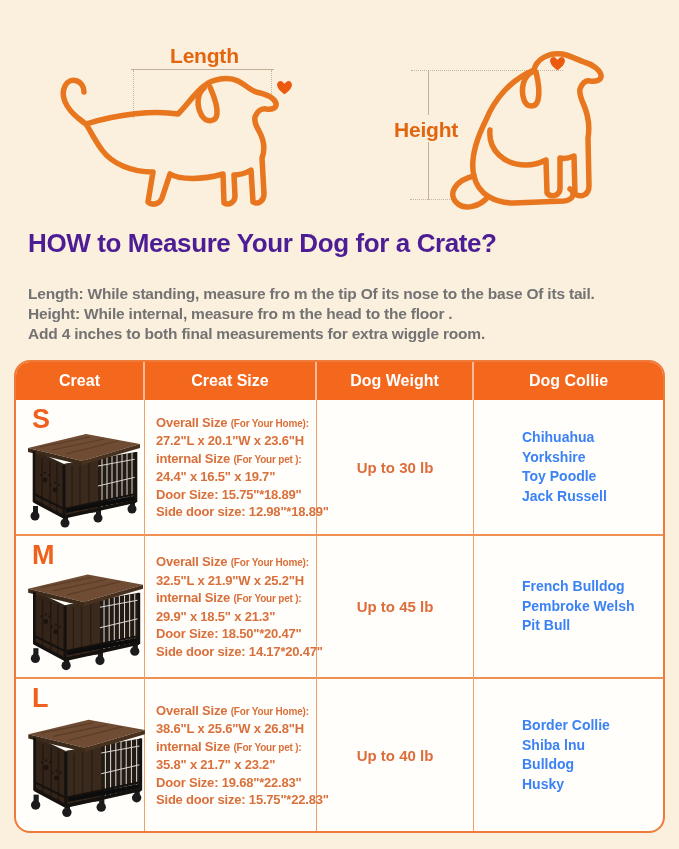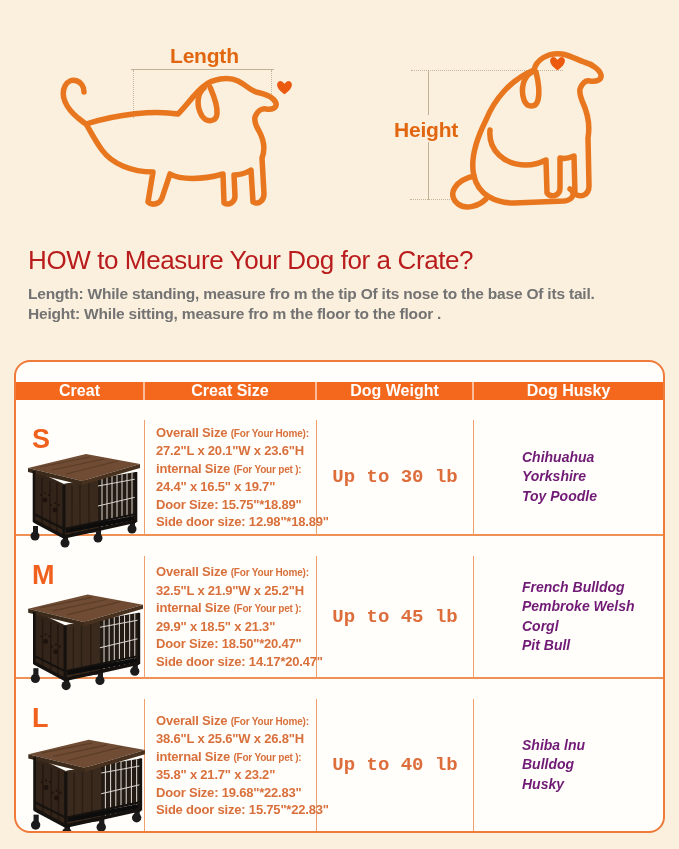--- a/index.html
+++ b/index.html
@@ -18,40 +18,40 @@
   .mline{position:absolute;border:0;}
   .mline.h-solid{border-top:1.5px solid #C0B197;}
   .mline.v-solid{border-left:1.5px solid #C0B197;}
   .mline.v-dot{border-left:1.5px dotted #C4B59B;}
   .mline.h-dot{border-top:1.5px dotted #C4B59B;}
   .dog-svg{position:absolute;}
   .heart{position:absolute;}
 
   
   .page-title{
-    position:absolute;left:28px;top:245px;
-    color:#b91c1c;font-size:26px;font-weight:normal;letter-spacing:-0.4px;white-space:nowrap;
+    position:absolute;left:28px;top:228px;
+    color:#4c1d95;font-size:26px;font-weight:bold;letter-spacing:-0.4px;white-space:nowrap;
   }
   .instructions{
     position:absolute;left:28px;top:284px;
     color:#737373;font-size:15.5px;font-weight:bold;line-height:20px;letter-spacing:-0.2px;white-space:nowrap;
   }
 
   
   .crate-table{
     position:absolute;left:14px;top:360px;width:651px;height:473px;
     background:#FFFEFA;
     border:2px solid #EF7B3B;border-radius:16px;
     box-sizing:border-box;overflow:hidden;
     display:grid;
     grid-template-columns:129px 172px 157px 1fr;
     grid-template-rows:38px 136px 143px 1fr;
   }
   .trow{display:contents;}
-  .cell{position:relative;box-sizing:border-box;margin-top:20px;}
+  .cell{position:relative;box-sizing:border-box;}
   .th{
     background:#F4681E;color:#FFFFFF;font-weight:bold;font-size:16px;
     display:flex;align-items:center;justify-content:center;
   }
   .th.colA,.th.colB,.th.colC{border-right:2px solid rgba(255,255,255,0.55);}
   .colA,.colB,.colC{border-right:1.5px solid #EDA06B;}
   .th.colA{border-right:2px solid rgba(255,255,255,0.55);}
   .rowline .cell{border-bottom:2px solid #EF9155;}
 
   .size-letter{
@@ -62,25 +62,25 @@
 
   .c-size{
     display:flex;flex-direction:column;justify-content:center;
     padding-left:11px;color:#D9703C;
   }
   .size-line{font-size:13px;font-weight:bold;line-height:17.5px;white-space:nowrap;letter-spacing:-0.2px;}
   .size-paren{font-size:10px;}
 
   .c-weight{
     display:flex;align-items:center;justify-content:center;
-    color:#DD6E3C;font-size:19px;font-weight:bold;font-family:Liberation Mono, monospace;
+    color:#DD6E3C;font-size:15px;font-weight:bold;
   }
   .c-breeds{
     display:flex;flex-direction:column;justify-content:center;
-    padding-left:48px;color:#701a75;font-size:14px;font-weight:bold;line-height:19.5px;font-style:italic;
+    padding-left:48px;color:#3b82f6;font-size:14px;font-weight:bold;line-height:19.5px;
   }
 </style>
 </head>
 <body>
 
 <svg width="0" height="0" style="position:absolute" aria-hidden="true">
   <defs>
     <g id="crate-gfx">
 
       <g fill="#1b1b1b" stroke="none">
@@ -191,29 +191,30 @@
   </svg>
   <svg class="heart" style="left:549px;top:56px;" width="17" height="15" viewBox="0 0 16 14">
     <path d="M8,13.5 C8,13.5 1,9 1,4.5 C1,1.5 4,0 6,1.5 C7,2.2 8,3.5 8,3.5 C8,3.5 9,2.2 10,1.5 C12,0 15,1.5 15,4.5 C15,9 8,13.5 8,13.5 Z" fill="#EC5A0F"></path>
   </svg>
 </div>
 
 <div class="page-title">HOW to Measure Your Dog for a Crate?</div>
 
 <div class="instructions">
   <div>Length: While standing, measure fro m the tip Of its nose to the base Of its tail.</div>
-  <div>Height: While sitting, measure fro m the floor to the floor .</div>
+  <div>Height: While internal, measure fro m the head to the floor .</div>
+  <div>Add 4 inches to both final measurements for extra wiggle room.</div>
 </div>
 
 <div class="crate-table">
 
   <div class="cell th colA">Creat</div>
   <div class="cell th colB">Creat Size</div>
   <div class="cell th colC">Dog Weight</div>
-  <div class="cell th">Dog Husky</div>
+  <div class="cell th">Dog Collie</div>
 
   <div class="trow rowline">
     <div class="cell colA">
       <div class="size-letter">S</div>
       <svg class="crate-img" width="121" height="101" viewBox="0 0 121 101">
           <use href="#crate-gfx"></use>
         </svg>
     </div>
     <div class="cell colB c-size">
       <div class="size-line"><span>Overall Size </span><span class="size-paren">(For Your Home):</span></div>
@@ -221,20 +222,21 @@
       <div class="size-line"><span>internal Size </span><span class="size-paren">(For Your pet ):</span></div>
       <div class="size-line">24.4" x 16.5" x 19.7"</div>
       <div class="size-line">Door Size: 15.75"*18.89"</div>
       <div class="size-line">Side door size: 12.98"*18.89"</div>
     </div>
     <div class="cell colC c-weight">Up to 30 lb</div>
     <div class="cell c-breeds">
       <div>Chihuahua</div>
       <div>Yorkshire</div>
       <div>Toy Poodle</div>
+      <div>Jack Russell</div>
     </div>
   </div>
 
   <div class="trow rowline">
     <div class="cell colA">
       <div class="size-letter">M</div>
       <svg class="crate-img" style="top:32px;" width="124" height="104" viewBox="0 0 121 101">
           <use href="#crate-gfx"></use>
         </svg>
     </div>
@@ -243,21 +245,20 @@
       <div class="size-line">32.5"L x 21.9"W x 25.2"H</div>
       <div class="size-line"><span>internal Size </span><span class="size-paren">(For Your pet ):</span></div>
       <div class="size-line">29.9" x 18.5" x 21.3"</div>
       <div class="size-line">Door Size: 18.50"*20.47"</div>
       <div class="size-line">Side door size:  14.17*20.47"</div>
     </div>
     <div class="cell colC c-weight">Up to 45 lb</div>
     <div class="cell c-breeds">
       <div>French Bulldog</div>
       <div>Pembroke Welsh</div>
-      <div>Corgl</div>
       <div>Pit Bull</div>
     </div>
   </div>
 
   <div class="trow">
     <div class="cell colA">
       <div class="size-letter">L</div>
       <svg class="crate-img" style="top:34px;" width="126" height="106" viewBox="0 0 121 101">
           <use href="#crate-gfx"></use>
         </svg>
@@ -265,18 +266,19 @@
     <div class="cell colB c-size">
       <div class="size-line"><span>Overall Size </span><span class="size-paren">(For Your Home):</span></div>
       <div class="size-line">38.6"L x 25.6"W x 26.8"H</div>
       <div class="size-line"><span>internal Size </span><span class="size-paren">(For Your pet ):</span></div>
       <div class="size-line">35.8" x 21.7" x 23.2"</div>
       <div class="size-line">Door Size: 19.68"*22.83"</div>
       <div class="size-line">Side door size: 15.75"*22.83"</div>
     </div>
     <div class="cell colC c-weight">Up to 40 lb</div>
     <div class="cell c-breeds">
+      <div>Border Collie</div>
       <div>Shiba lnu</div>
       <div>Bulldog</div>
       <div>Husky</div>
     </div>
   </div>
 </div>
 
 </body></html>

